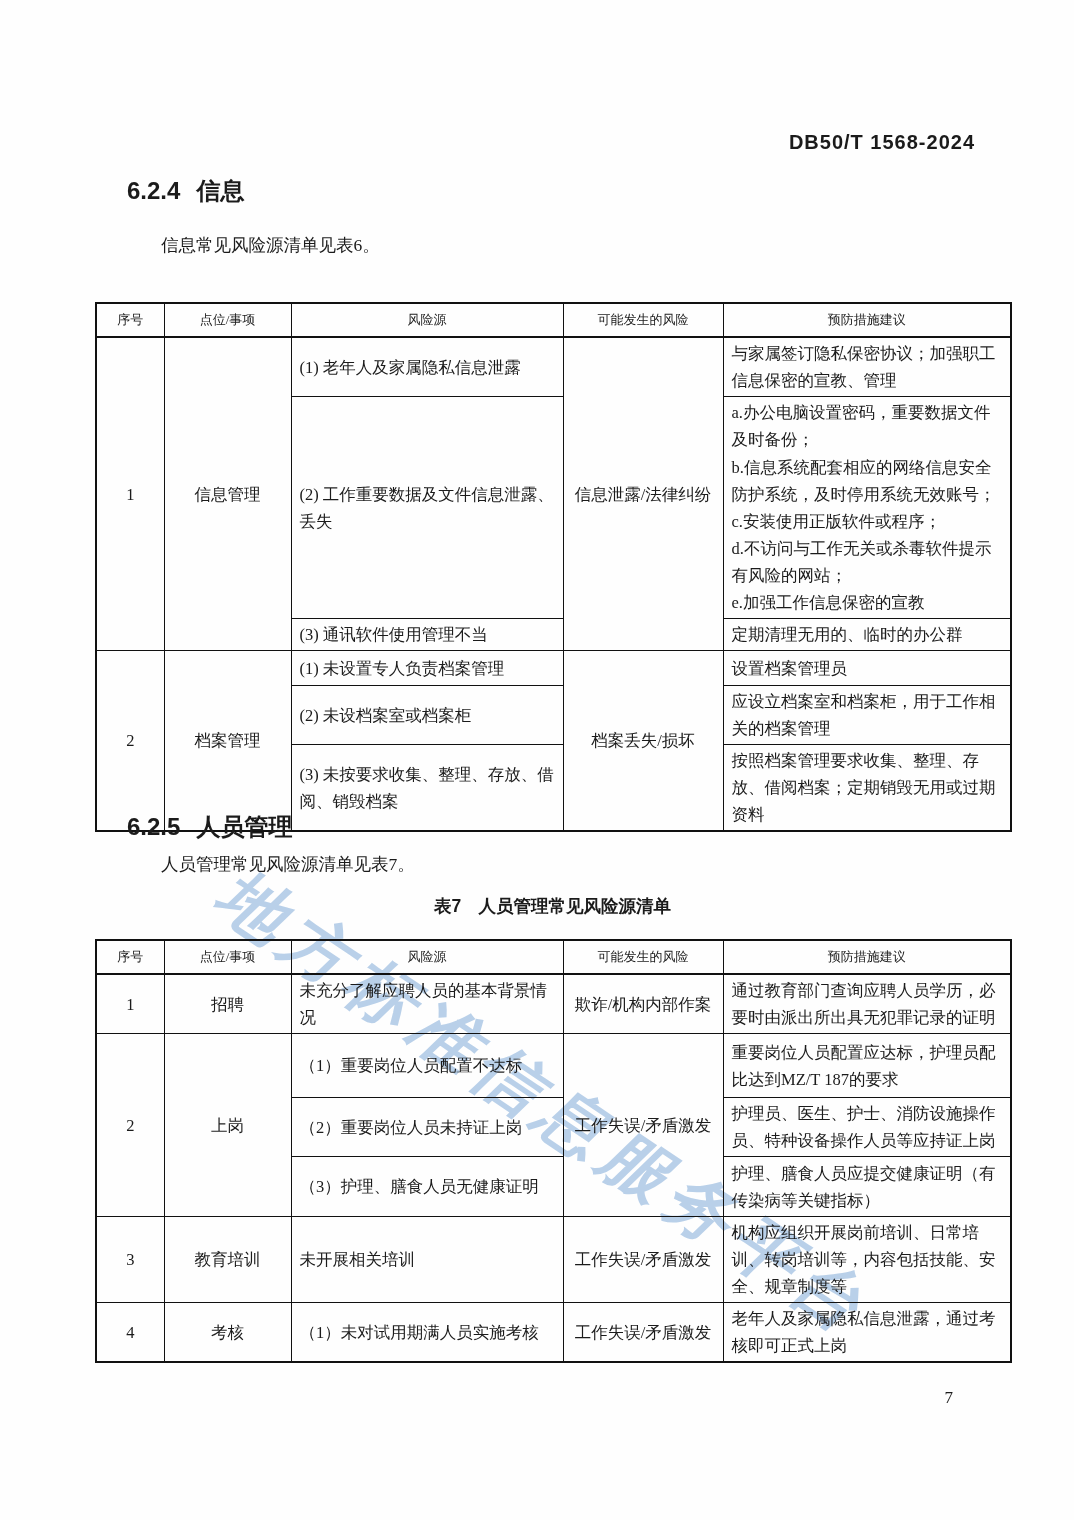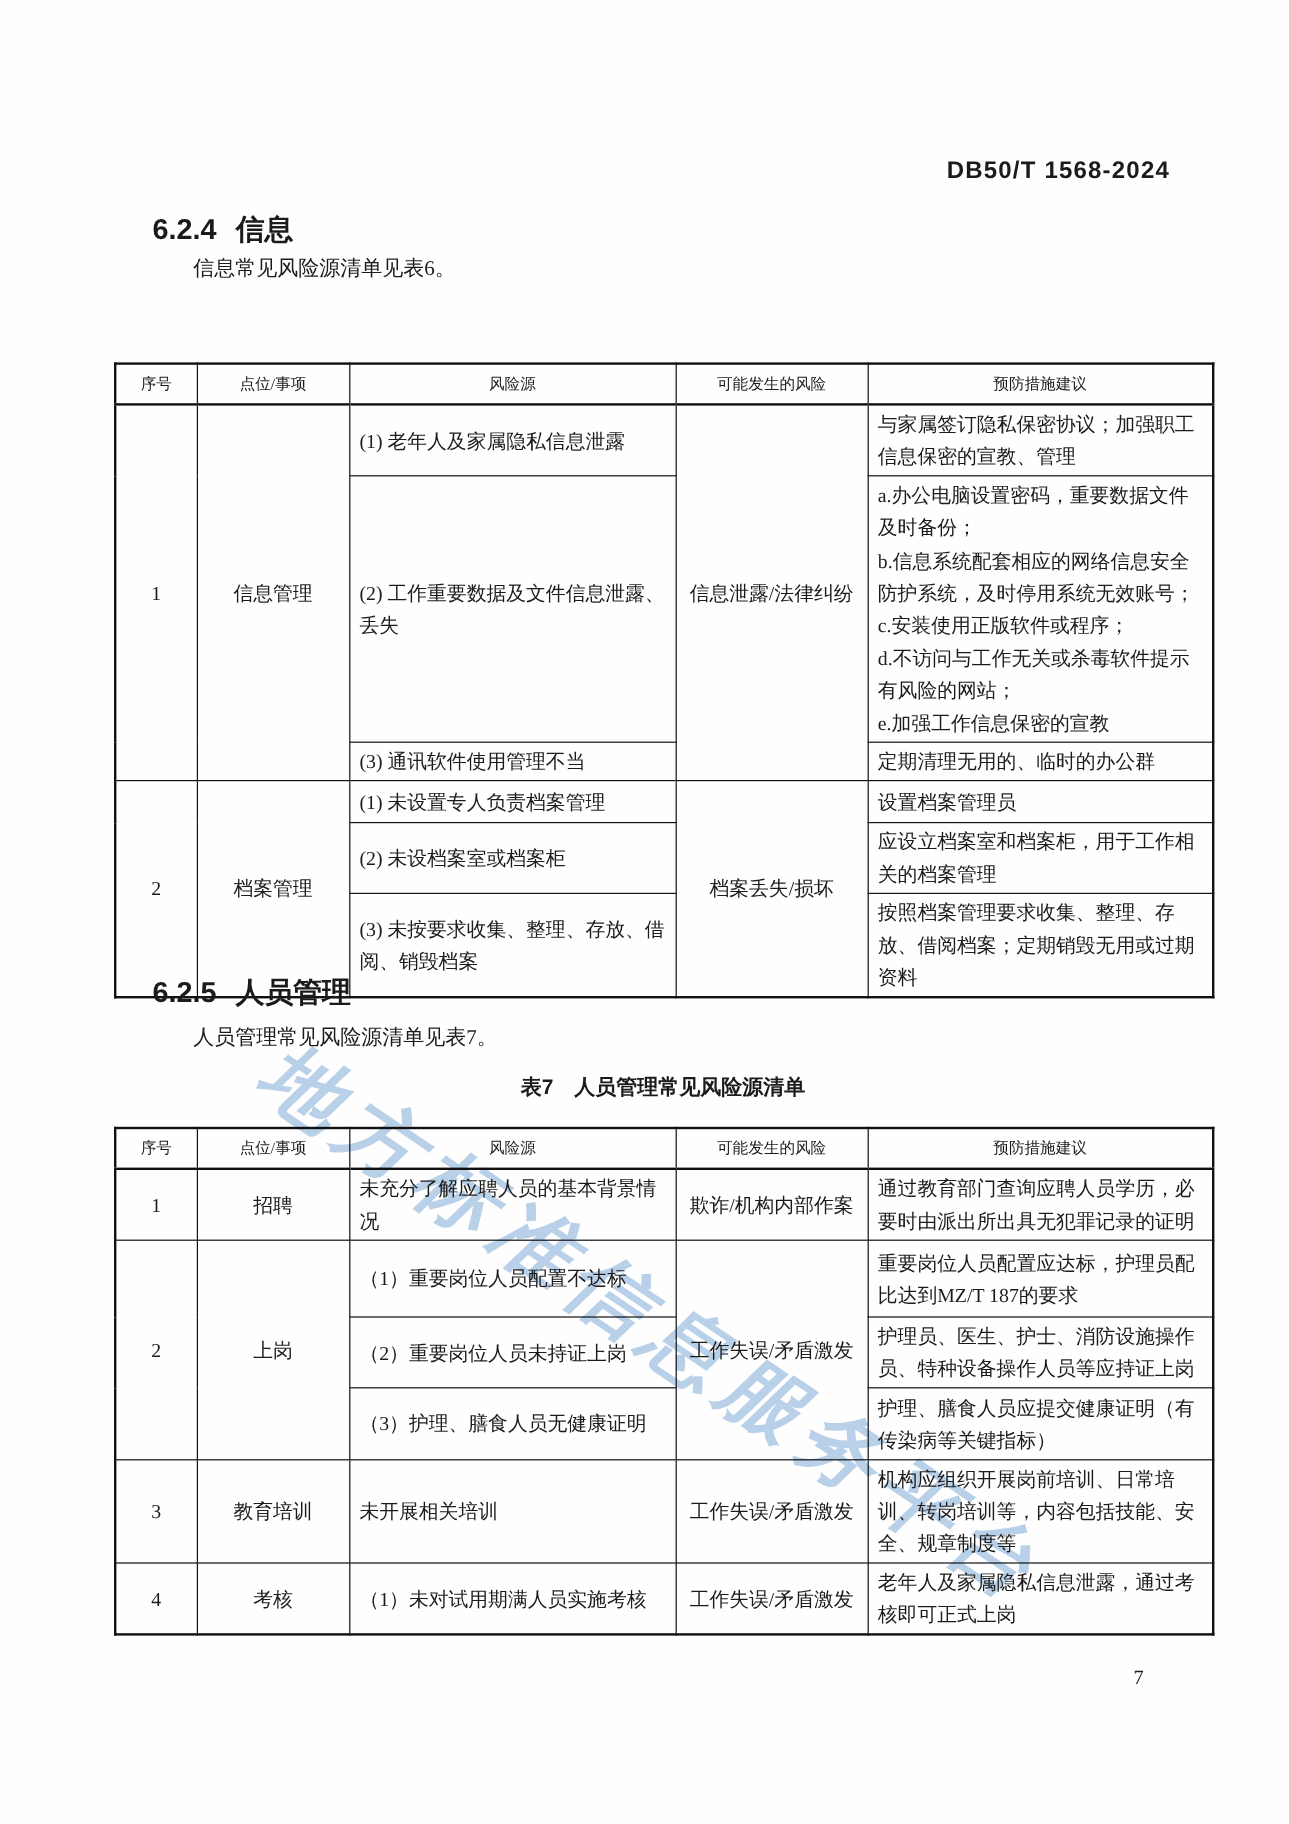--- a/index.html
+++ b/index.html
@@ -35,21 +35,21 @@
     font-size: 24px; font-weight: bold;
   }
   .sec-heading .num { margin-right: 16px; }
   .h-624 { top: 175px; }
   .h-625 { top: 811px; }
 
   .intro {
     position: absolute; left: 161px;
     font-size: 17.5px;
   }
-  .i-624 { top: 211px; }
+  .i-624 { top: 233px; }
   .i-625 { top: 852px; }
 
   .tbl-caption {
     position: absolute; left: 95px; width: 915px; text-align: center;
     font-family: "Liberation Sans", "DejaVu Sans", sans-serif;
     font-size: 17.5px; font-weight: bold;
   }
   .c-624 { top: 259px; }
   .c-625 { top: 894px; }
 

